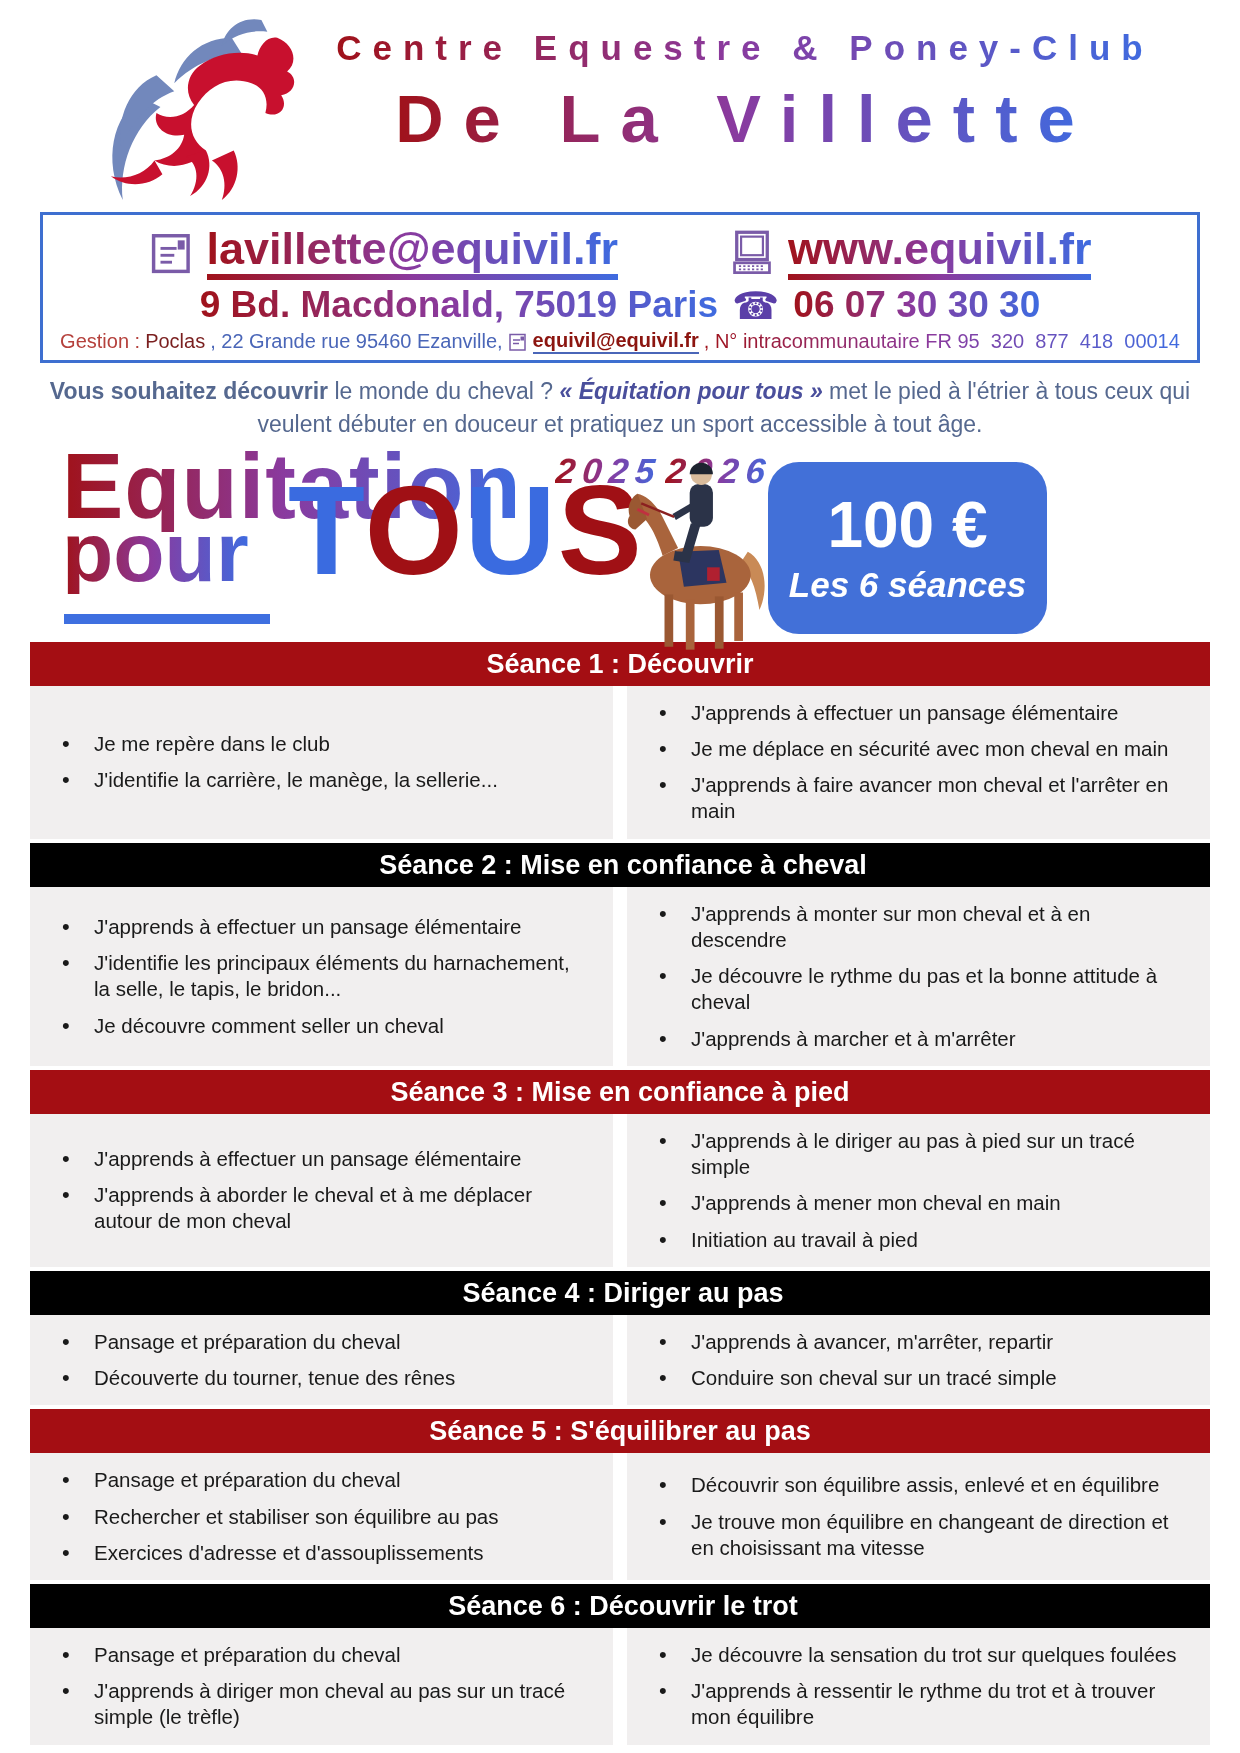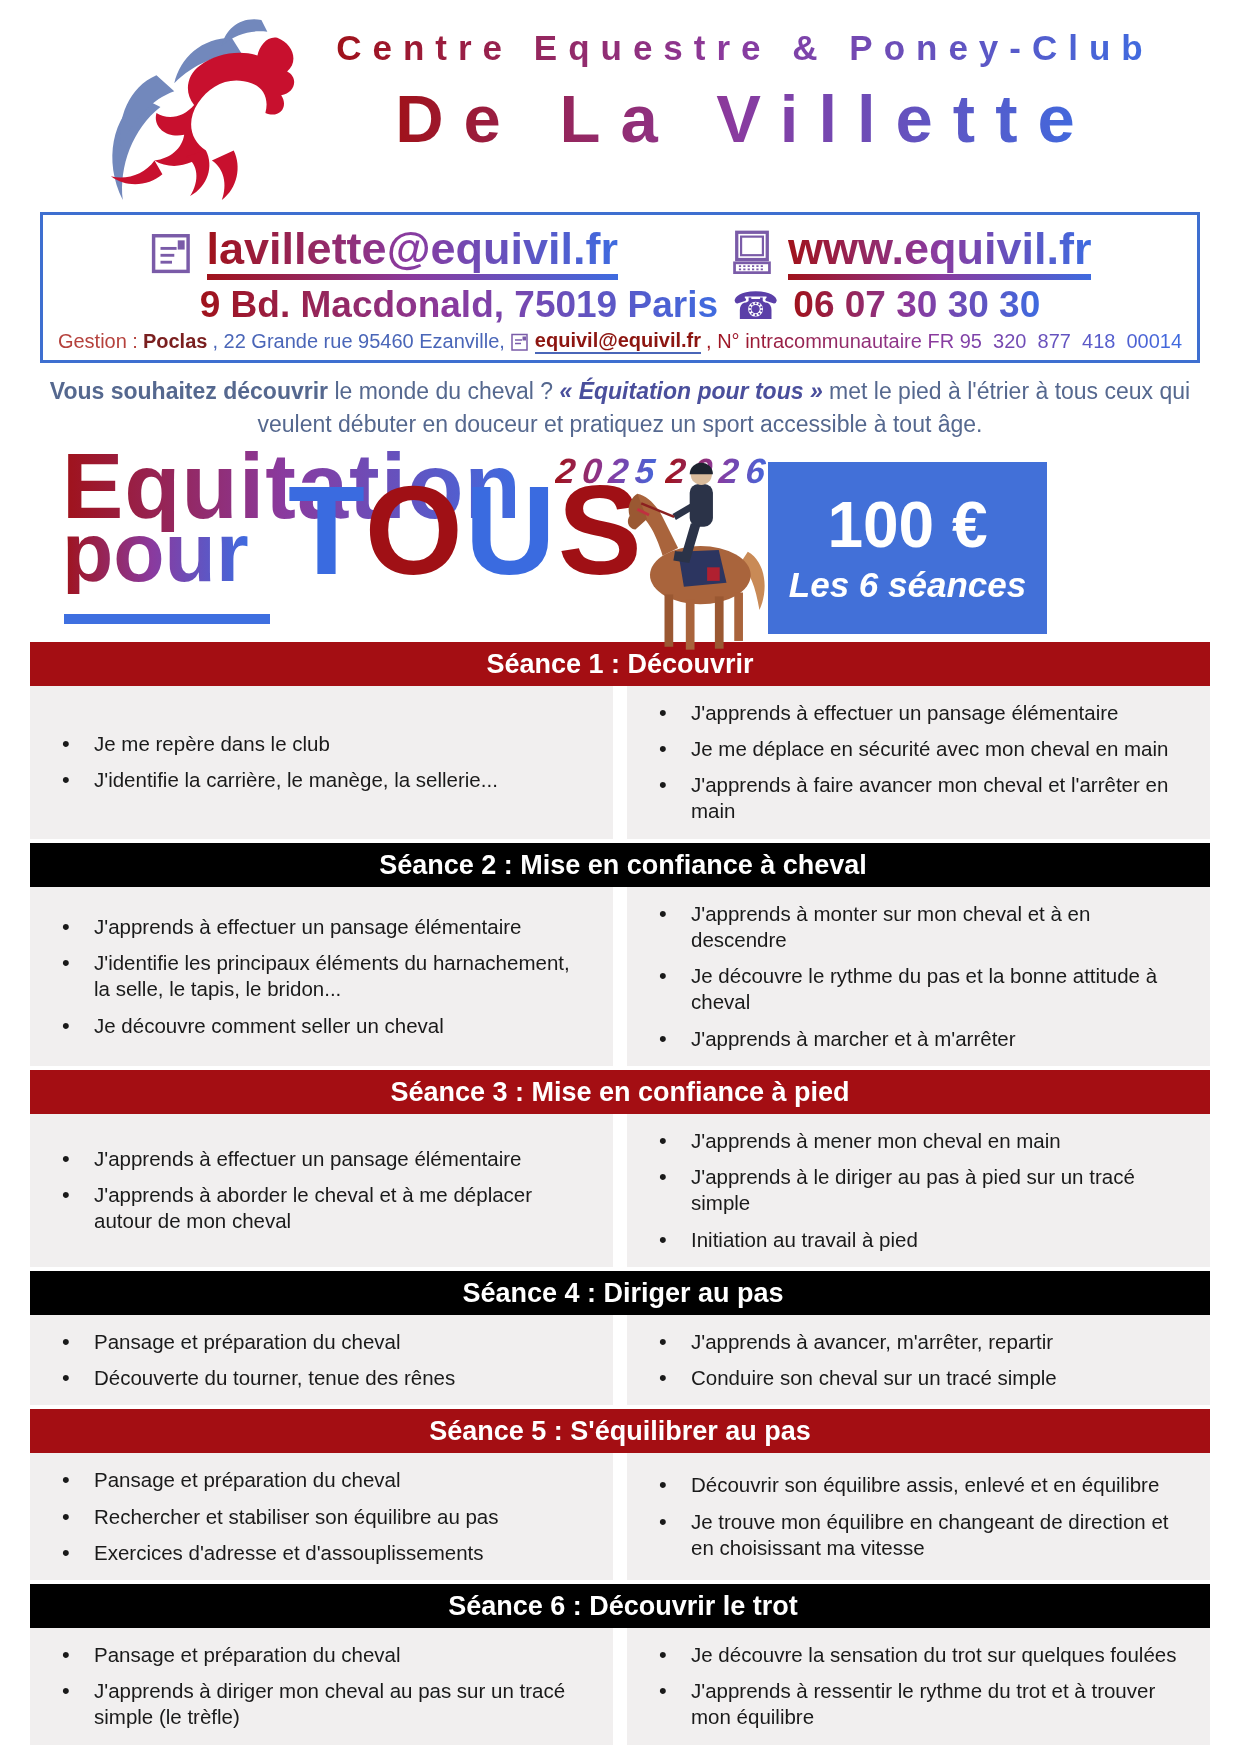--- a/index.html
+++ b/index.html
@@ -31,21 +31,21 @@
     font-size:45px; font-weight:bold; text-decoration:none; line-height:1.05;
     border-bottom:6px solid transparent;
     border-image:linear-gradient(90deg,#A0121A,#8A3A9E,#3E6BE0) 1;
     padding-bottom:2px;
   }
   .row2 { margin-top:6px; display:flex; justify-content:center; align-items:center; gap:14px; }
   .addr { font-size:37px; font-weight:bold; line-height:1.05; }
   .phone-glyph { font-size:38px; color:#5B3FA8; line-height:1; }
   .row3 { margin-top:4px; font-size:20px; display:flex; justify-content:center; align-items:center; gap:5px; white-space:nowrap; }
   .g-red { color:#B5413C; }
-  .g-name { color:#7A1F1F; font-weight:bold; }
+  .g-name { color:#7A1F1F; font-weight:normal; }
   .g-blue { color:#4A66B8; }
   .g-email { color:#8C1510; font-weight:bold; text-decoration:none; border-bottom:2px solid #4A66B8; }
   .g-tail { white-space:pre; }
   
   .intro {
     margin:12px auto 0; width:1150px; text-align:center;
     font-size:23px; line-height:1.45; color:#68799F; font-weight:bold;
   }
   .intro .emph { color:#55688F; }
   .intro .quote { color:#4A4F9C; font-style:italic; font-weight:bold; }
@@ -54,21 +54,21 @@
   .eq { position:absolute; left:62px; top:-6px; font-size:92px; font-weight:bold; line-height:1; letter-spacing:1px; }
   .years { position:absolute; left:556px; top:4px; font-style:italic; transform:skewX(-6deg); }
   .yr { font-size:35px; font-weight:bold; letter-spacing:7px; line-height:1.18; }
   .pour { position:absolute; left:62px; top:64px; font-size:84px; font-weight:bold; line-height:1; }
   .pour-underline { position:absolute; left:64px; top:168px; width:206px; height:10px; background:#3E6FE0; }
   .tous { position:absolute; left:288px; top:22px; font-size:126px; font-weight:bold; line-height:1; letter-spacing:2px; }
   .photo { position:absolute; left:618px; top:-12px; width:155px; height:225px; }
   .price {
     position:absolute; left:768px; top:16px; width:279px; height:172px;
     background:#4270D8; color:#ffffff; display:flex; flex-direction:column;
-    justify-content:center; align-items:center; gap:10px;
+    justify-content:center; align-items:center; gap:10px;border-radius:31px;
   }
   .p1 { font-size:64px; font-weight:bold; line-height:1; }
   .p2 { font-size:35px; font-weight:bold; font-style:italic; line-height:1; }
   
   #sessions { margin:6px 30px 0; }
   .banner {
     margin-top:4px; height:44px; line-height:44px; text-align:center;
     color:#ffffff; font-size:27px; font-weight:bold;
   }
   .banner.red { background:#A40E13; }
@@ -228,22 +228,22 @@
     </section>
     <section>
       <div class="banner red">Séance 3 : Mise en confiance à pied</div>
       <div class="session-body">
         <ul class="col">
           <li>J'apprends à effectuer un pansage élémentaire</li>
           <li>J'apprends à aborder le cheval et à me déplacer autour de mon cheval</li>
         </ul>
         <div class="divider"></div>
         <ul class="col">
+          <li>J'apprends à le diriger au pas à pied sur un tracé simple</li>
           <li>J'apprends à mener mon cheval en main</li>
-          <li>J'apprends à le diriger au pas à pied sur un tracé simple</li>
           <li>Initiation au travail à pied</li>
         </ul>
       </div>
     </section>
     <section>
       <div class="banner blue">Séance 4 : Diriger au pas</div>
       <div class="session-body">
         <ul class="col">
           <li>Pansage et préparation du cheval</li>
           <li>Découverte du tourner, tenue des rênes</li>

